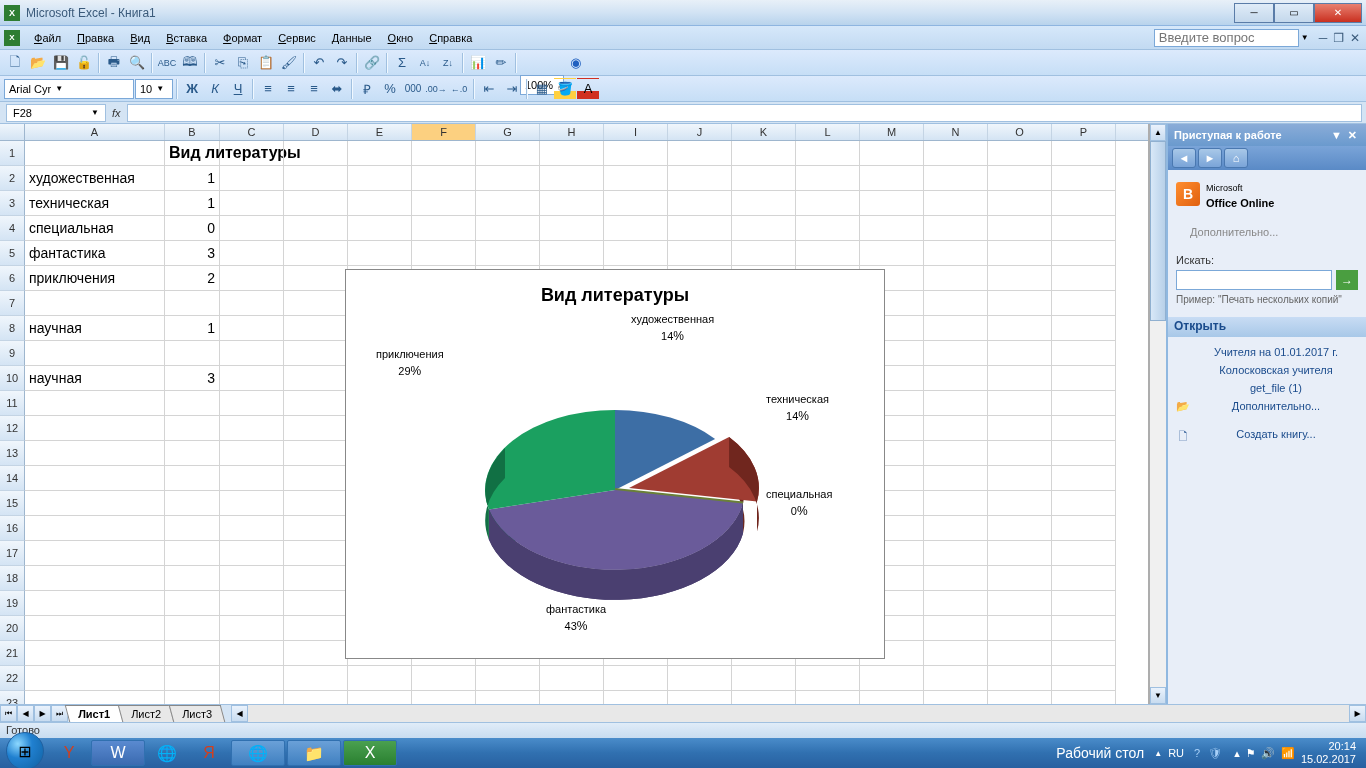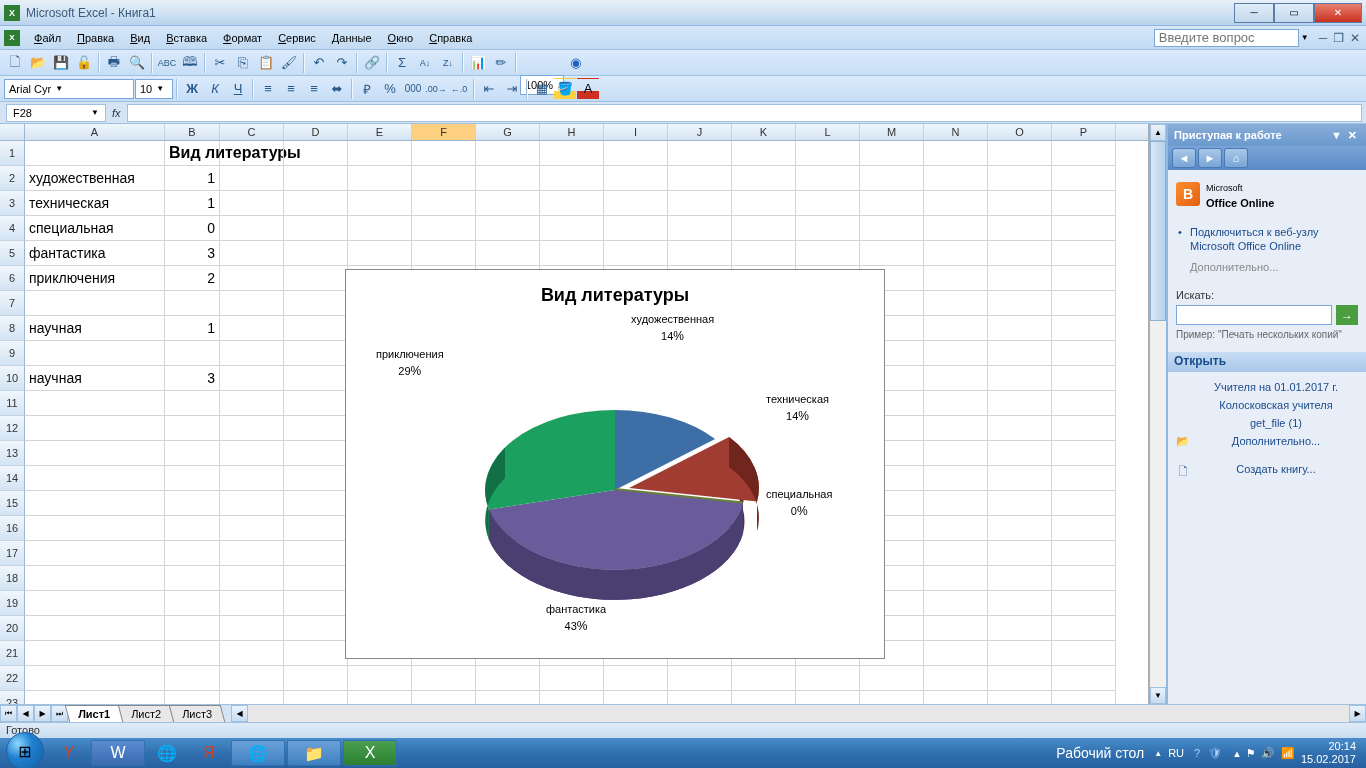--- a/index.html
+++ b/index.html
@@ -763,21 +763,20 @@
       <div class="nav-btn">◄</div>
       <div class="nav-btn">►</div>
       <div class="nav-btn">⌂</div>
     </div>
     <div class="taskpane-body">
       <div class="office-logo">
         <div class="logo-box">B</div>
         <div class="text"><span style="font-size:9px;">Microsoft</span><br><b>Office Online</b></div>
       </div>
       <ul class="tp-links">
-        <li>Подключиться к веб-узлу Microsoft Office Online</li>
         <li class="more">Дополнительно...</li>
       </ul>
       <div class="tp-search-label">Искать:</div>
       <div class="tp-search-row">
         <input class="tp-search-input" style="">
         <div class="tp-search-go">→</div>
       </div>
       <div class="tp-example">Пример: "Печать нескольких копий"</div>
       <div class="tp-section-header">Открыть</div>
       <ul class="tp-filelinks">

